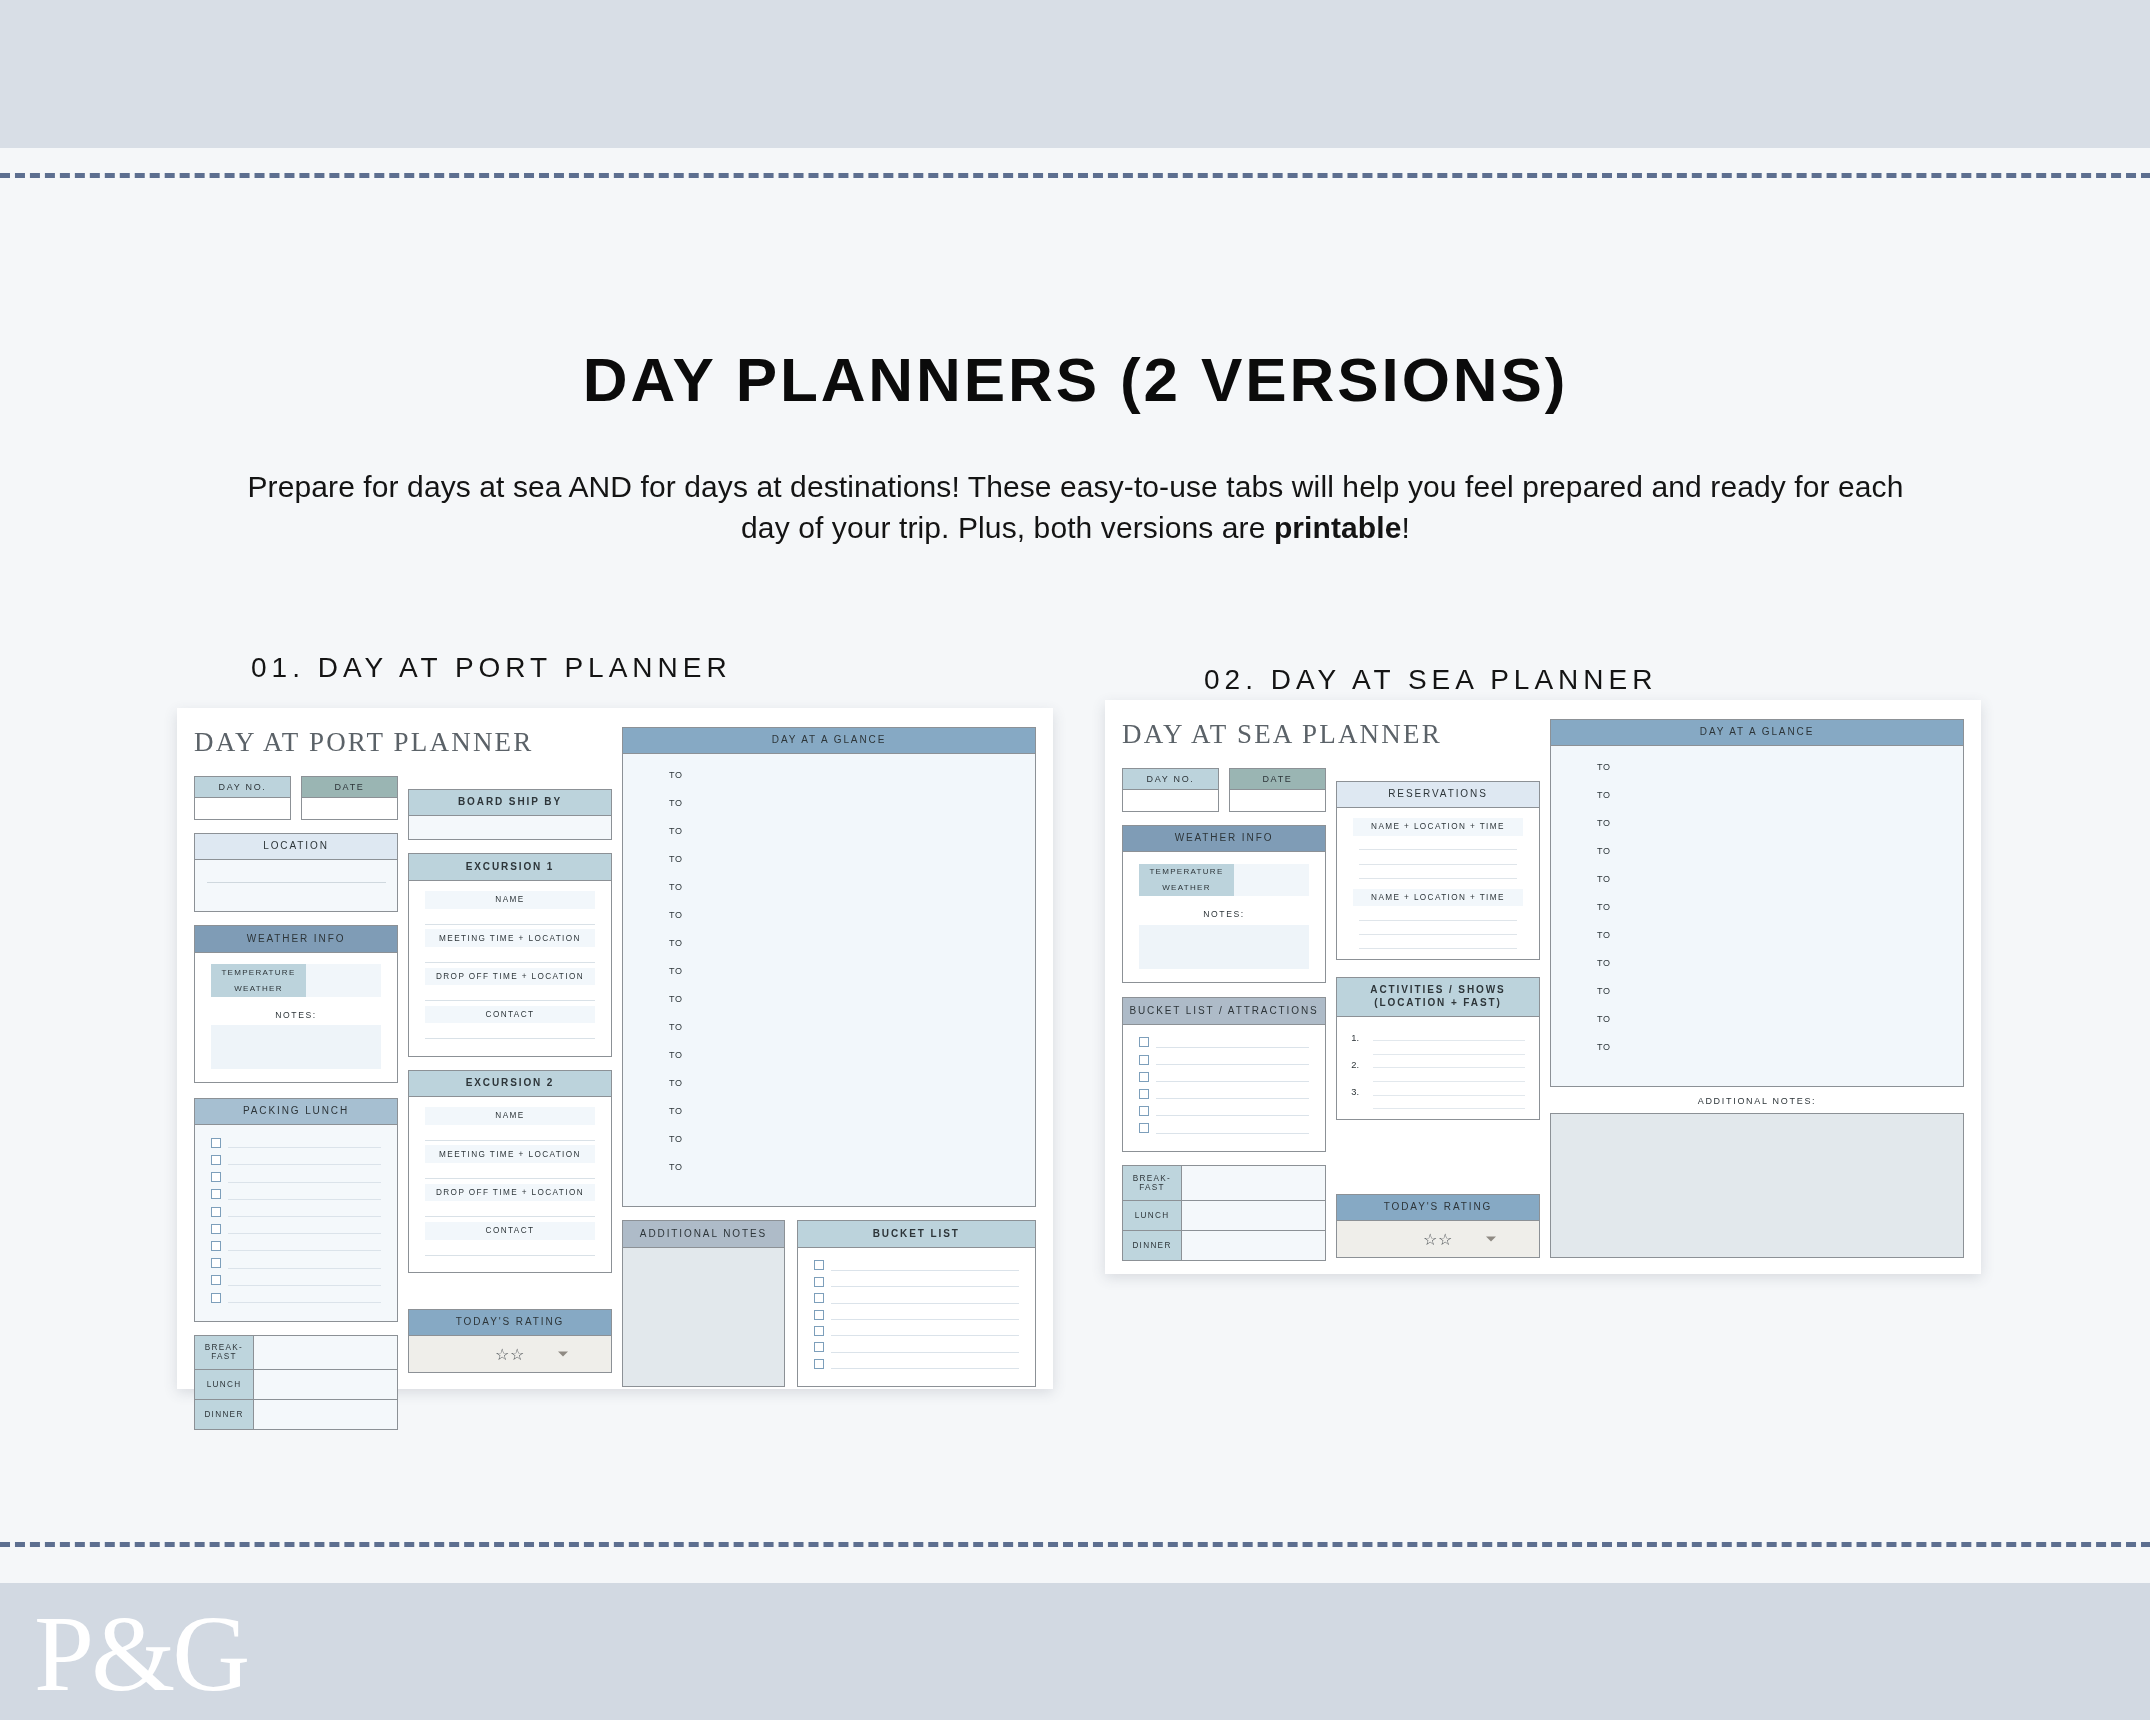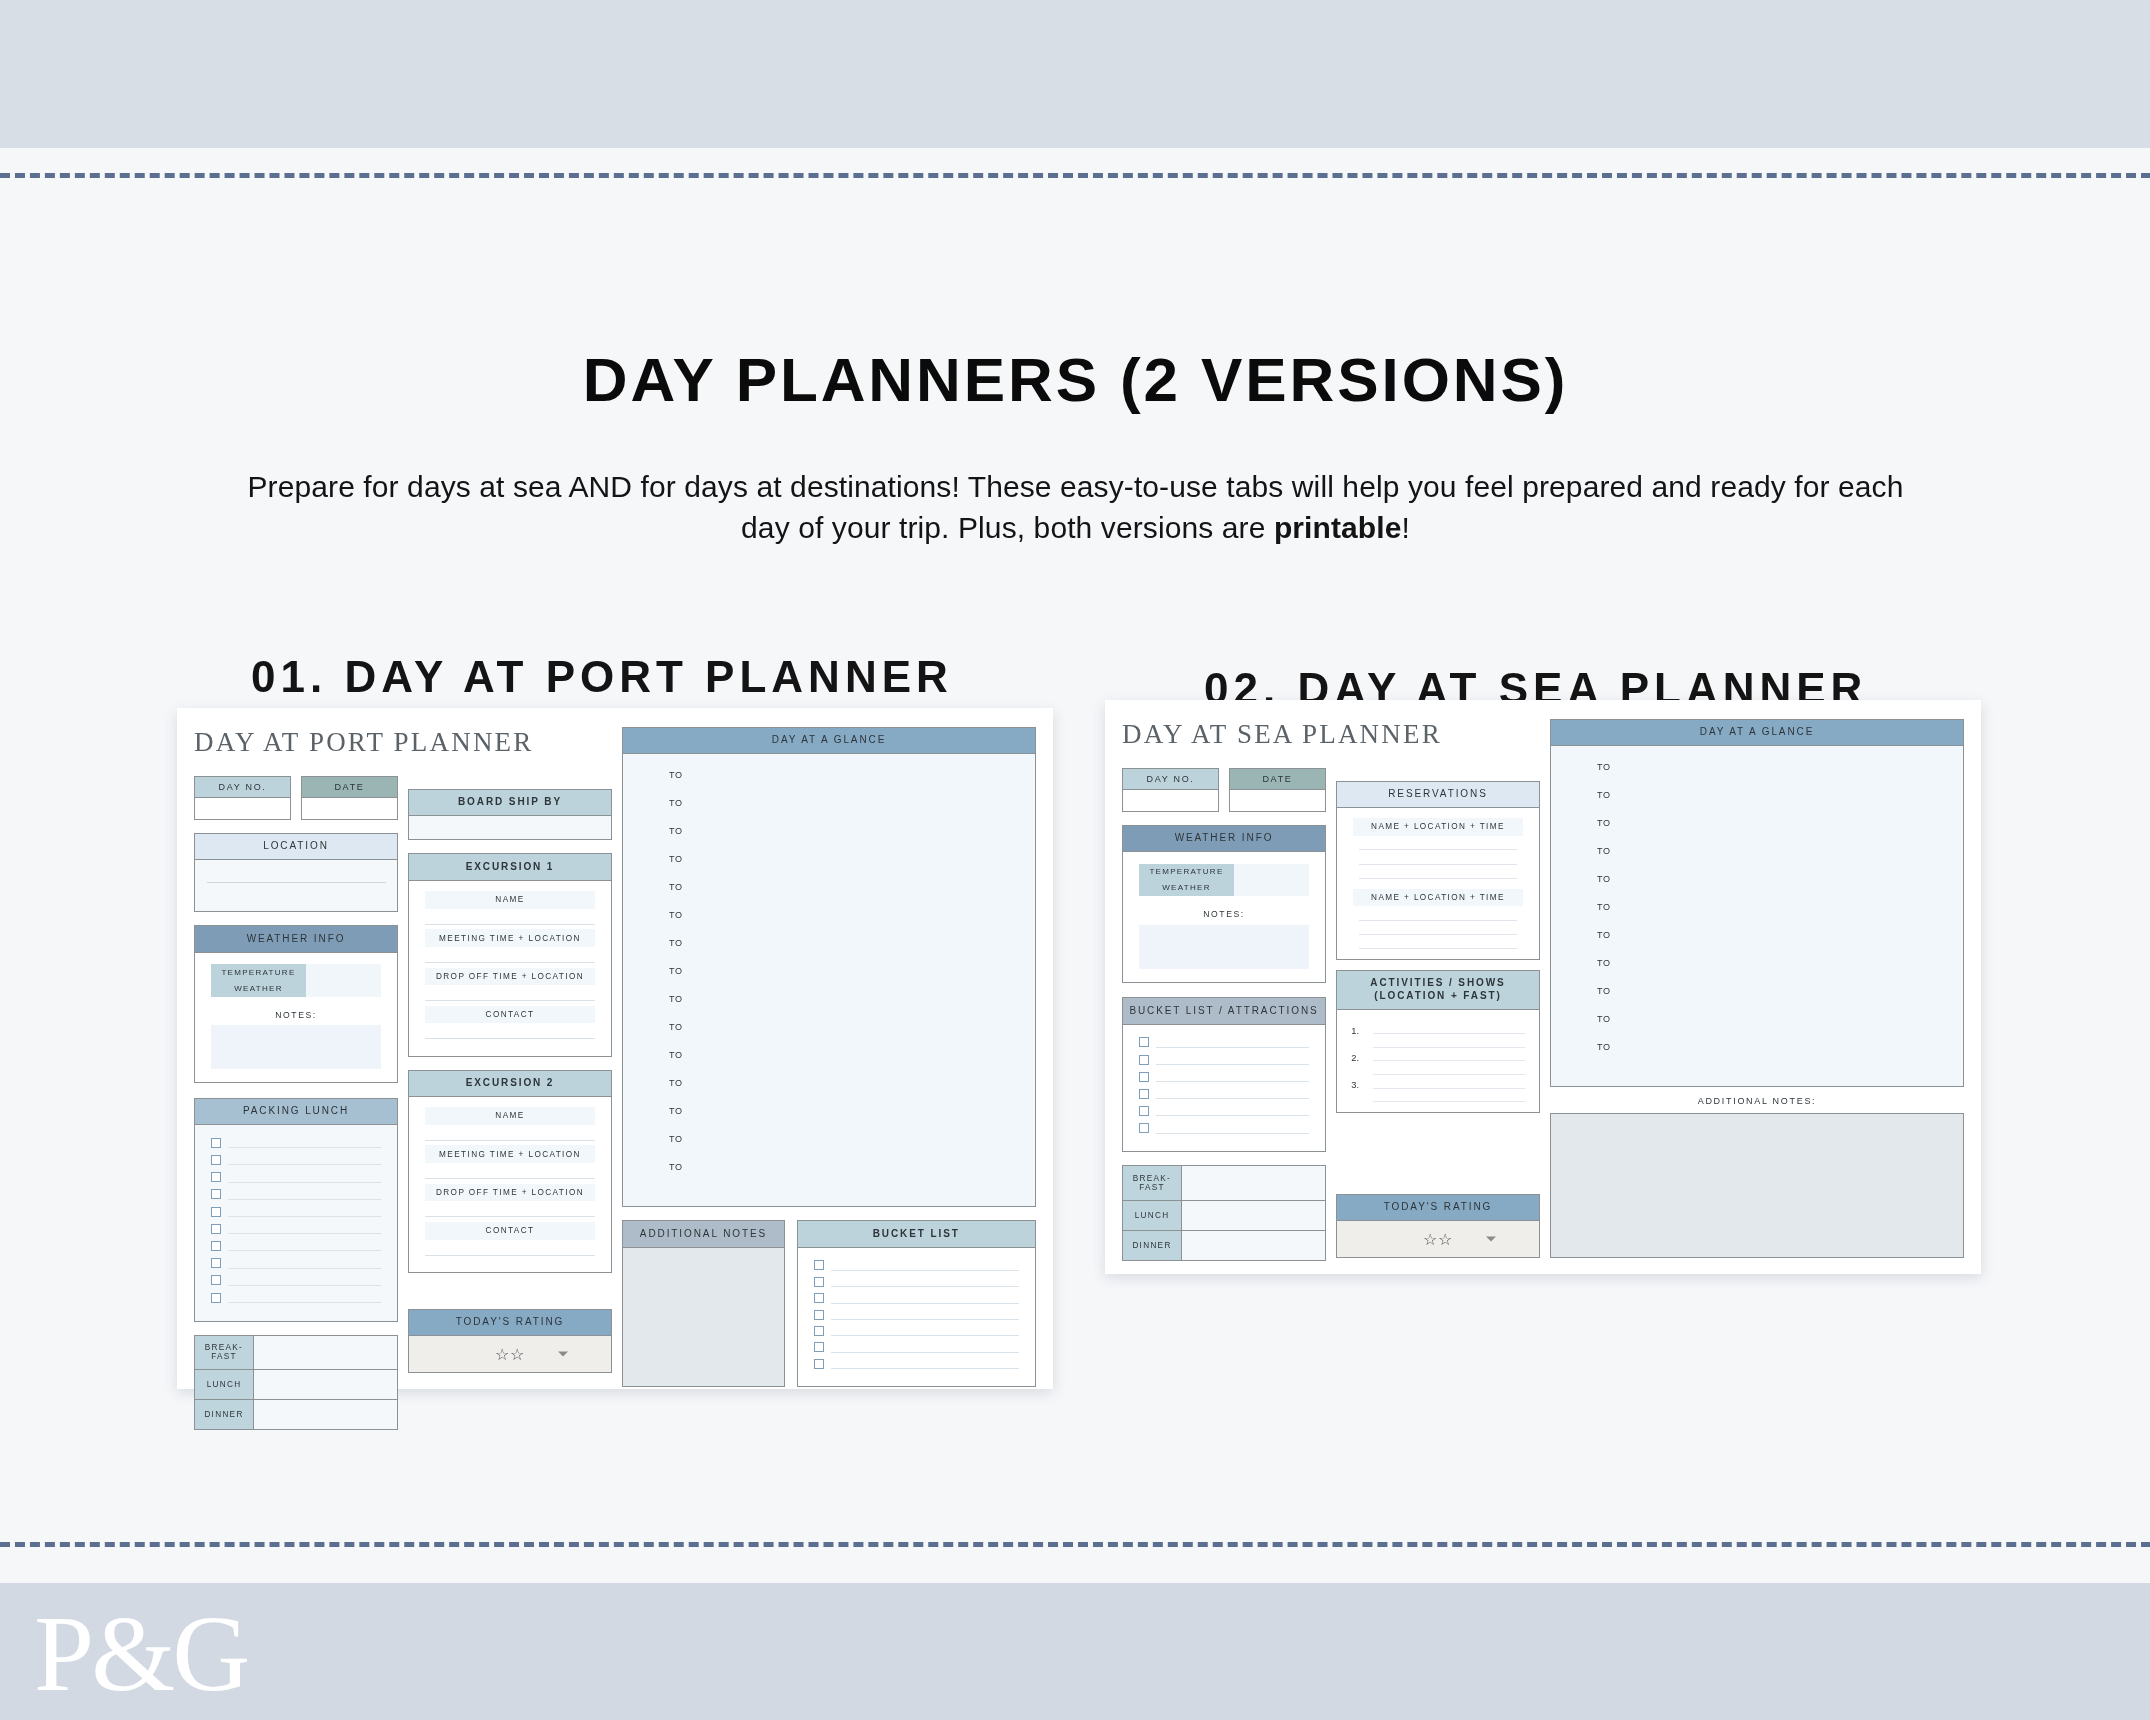--- a/index.html
+++ b/index.html
@@ -46,21 +46,21 @@
     position: absolute; left: 50%; top: 466px; transform: translateX(-50%);
     width: 1678px; text-align: center;
     font-size: 30px; line-height: 1.38; color: #141414;
     letter-spacing: 0.1px;
   }
   .subcopy b { font-weight: 700; }
 
   
   .sec-title {
     position: absolute;
-    font-size: 44px; font-weight: 700; color: #141414;
+    font-size: 28px; font-weight: 400; color: #141414;
     letter-spacing: 5px; white-space: nowrap;
   }
   #title-port { left: 251px; top: 652px; }
   #title-sea  { left: 1204px; top: 664px; }
 
   
   .planner {
     position: absolute; background: #ffffff;
     box-shadow: 0 3.6px 13px rgba(60,70,90,.16);
     padding: 18.6px 17px 16px 17px;
@@ -505,21 +505,21 @@
         <div class="meal-row">
           <div class="meal-lab">DINNER</div>
           <div class="meal-val"></div>
         </div>
       </div>
   </div>
 
   <div class="col col-b">
     <div style="height:62px"></div>
 
-    <div class="mod" style="margin-bottom:10px">
+    <div class="mod" style="margin-bottom:17px">
       <div class="mod-hd hd-paleblue">RESERVATIONS</div>
       <div class="res-bd" id="sea-res">
           <div class="exc-lab">NAME + LOCATION + TIME</div>
           <div class="res-lines">
             <div class="rl"></div>
             <div class="rl"></div>
             <div class="rl"></div>
           </div>
           <div class="exc-lab" style="margin-top: 10px;">NAME + LOCATION + TIME</div>
           <div class="res-lines">

